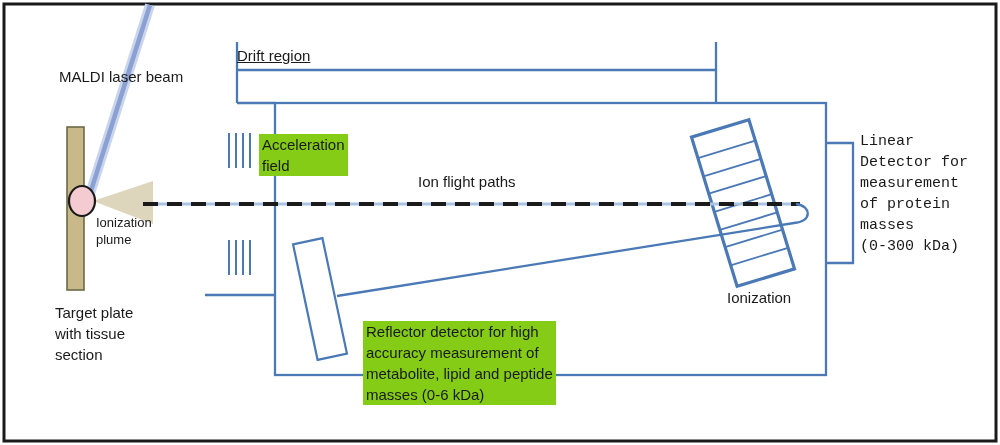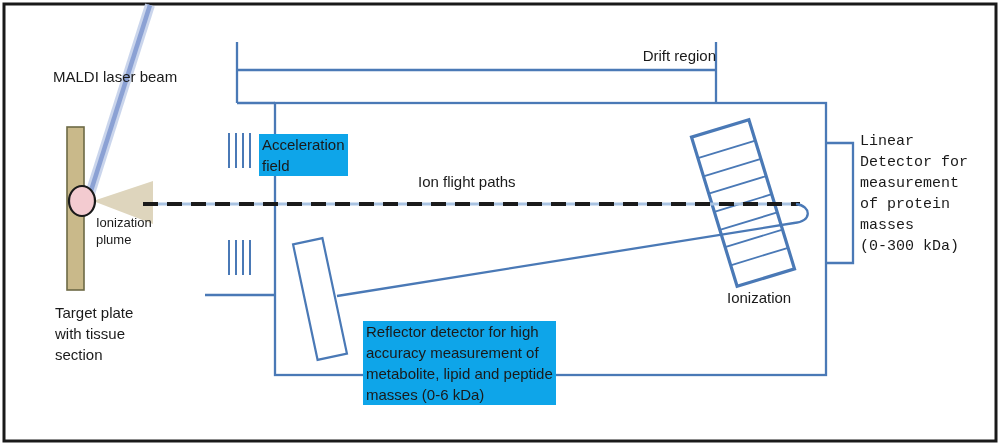--- a/index.html
+++ b/index.html
@@ -6,22 +6,22 @@
   .stage{
     position:relative;width:1000px;height:445px;background:#fff;
     font-family:"Liberation Sans",sans-serif;overflow:hidden;
   }
   .stage svg{position:absolute;left:0;top:0;}
   .lbl{
     position:absolute;font-size:15px;line-height:1.4;
     color:var(--color-ink-black,#1a1a1a);white-space:pre-line;
   }
   .lbl.small{font-size:13px;line-height:1.3;}
-  .lbl.center{text-align:right;}
-  .lbl.bg{background:#0ea5e9;padding:0 3px;}
+  .lbl.center{text-align:left;text-decoration:underline;}
+  .lbl.bg{background:#84cc16;padding:0 3px;}
   .s-blue{stroke:var(--color-line-blue,#4a79b6);fill:none;}
   .s-black{stroke:var(--color-ink-black,#1a1a1a);fill:none;}
   .s-underlay{stroke:var(--color-path-underlay,#a9c3e2);fill:none;}
   .beam-outer{stroke:var(--color-beam-outer,#c7d3eb);fill:none;}
   .beam-inner{stroke:var(--color-beam-inner,#8ba1d4);fill:none;}
   .f-plate{fill:var(--color-plate-fill,#c9b98a);stroke:var(--color-plate-border,#6d6a45);}
   .f-plume{fill:var(--color-plume-fill,#ded5bd);stroke:none;}
   .f-tissue{fill:var(--color-tissue-fill,#f3cbd0);stroke:var(--color-ink-black,#1a1a1a);}
   .f-white{fill:#ffffff;}
 </style>
@@ -84,21 +84,21 @@
 
     <g transform="translate(320,299) rotate(-12)">
       <rect x="-15" y="-59" width="30" height="118" class="f-white s-blue" stroke="var(--color-line-blue,#4a79b6)" stroke-width="2.2"></rect>
     </g>
 
     <line x1="143" y1="204" x2="800" y2="204" class="s-underlay" stroke-width="3"></line>
     <line x1="143" y1="204" x2="800" y2="204" class="s-black" stroke-width="4" stroke-dasharray="15 9"></line>
     <path d="M796,204 C812,206 812,222 794,223 L337,296" class="s-blue" stroke-width="2.3"></path>
   </svg>
 
-  <div class="lbl" style="left:53px;top:66px;">MALDI laser beam</div>
+  <div class="lbl" style="left:59px;top:66px;">MALDI laser beam</div>
 
   <div class="lbl center" style="left:237px;top:45px;width:479px;">Drift region</div>
 
   <div class="lbl bg" style="left:259px;top:134px;">Acceleration
 field</div>
 
   <div class="lbl" style="left:418px;top:171px;">Ion flight paths</div>
 
   <div class="lbl small" style="left:96px;top:215px;">Ionization
 plume</div>

